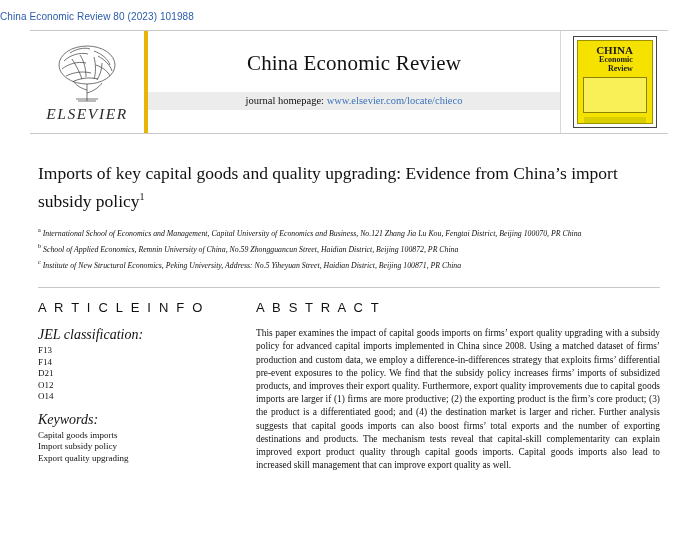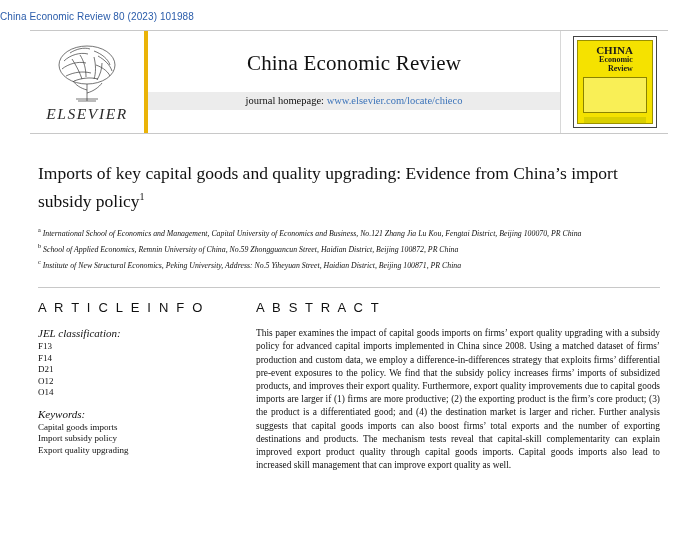--- a/index.html
+++ b/index.html
@@ -215,21 +215,21 @@
   .section-head {
     font-family: "Liberation Sans", sans-serif;
     font-size: 13px;
     letter-spacing: 2.2px;
     color: #111;
     margin-bottom: 12px;
   }
   .info-sub {
     font-family: "Liberation Serif", serif;
     font-style: italic;
-    font-size: 11px;
+    font-size: 14px;
     color: #111;
     margin-bottom: 2px;
   }
   .info-item {
     font-family: "Liberation Serif", serif;
     font-size: 9px;
     line-height: 11.5px;
     color: #111;
   }
   .info-gap { height: 9px; }

